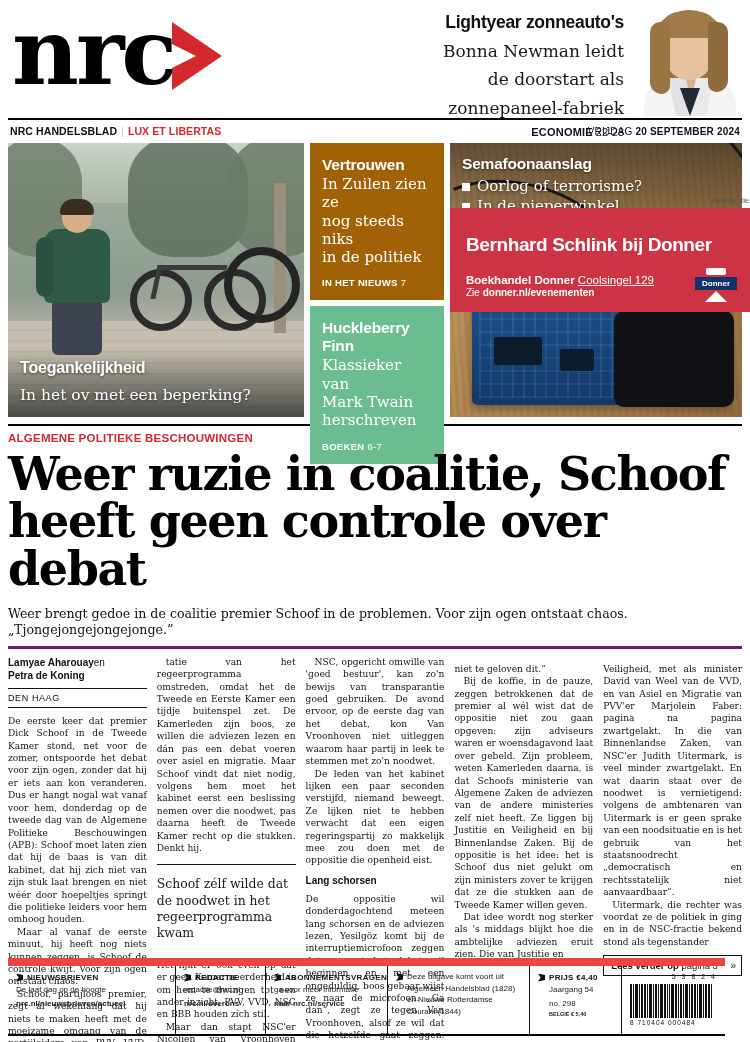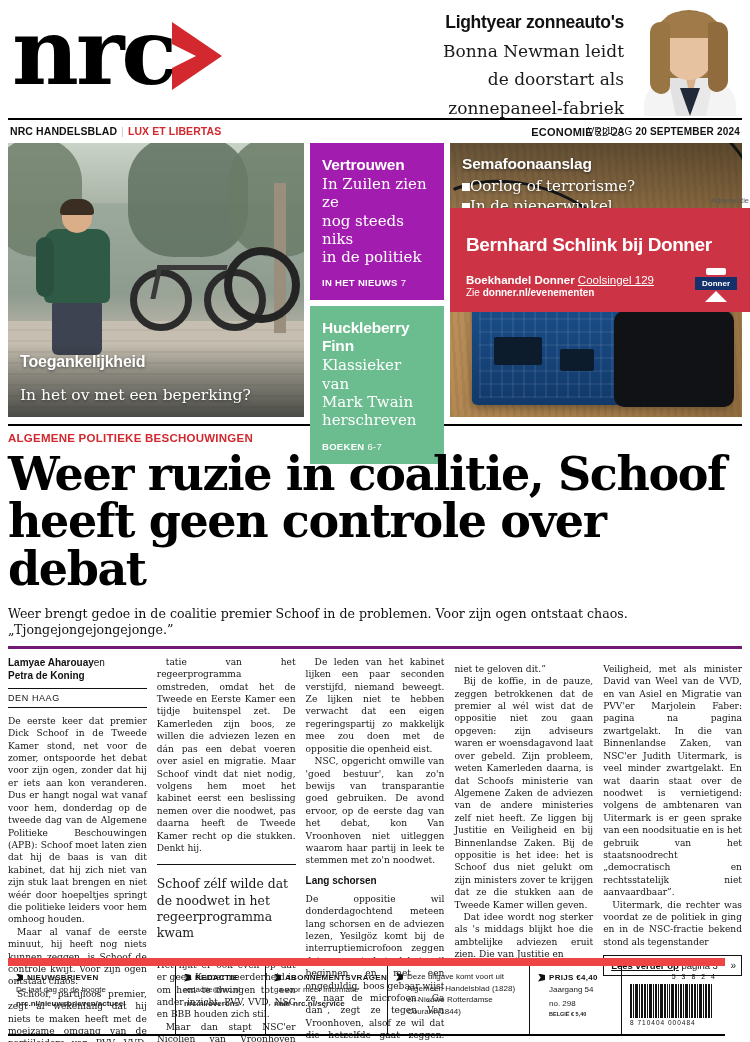--- a/index.html
+++ b/index.html
@@ -134,21 +134,21 @@
   .pb-post { position:absolute; right:18px; top:40px; width:12px; height:150px; background:#9a8f7c; }
 
   .overlay-left {
     position: absolute; left: 0; right: 0; bottom: 0;
     padding: 10px 12px 12px 12px;
     background: linear-gradient(to top, rgba(25,30,28,.72), rgba(25,30,28,.34) 58%, rgba(25,30,28,0));
     color: #fff;
   }
   .ol-title {
     font-family: "Liberation Sans", sans-serif; font-weight: 700;
-    font-size: 16px; letter-spacing: -0.2px; margin-bottom: 15px;
+    font-size: 16px; letter-spacing: -0.2px; margin-bottom: 9px;
     text-shadow: 0 1px 3px rgba(0,0,0,.5);
   }
   .ol-line {
     font-family: "DejaVu Serif", serif; font-size: 15.5px; line-height: 1.24;
     text-shadow: 0 1px 3px rgba(0,0,0,.5);
   }
   .ol-ref { font-family:"Liberation Sans",sans-serif; font-weight:700; font-size:9.5px;
     letter-spacing:.3px; }
 
   .t-box { padding: 13px 12px 12px 12px; color: #fff; flex: 1; }
@@ -184,21 +184,21 @@
     background:#101215; border-radius:10px; }
 
   .overlay-right {
     position:absolute; left:0; top:0; right:0;
     padding: 12px 12px 14px 12px; color:#fff;
     background: linear-gradient(to bottom, rgba(20,18,14,.55), rgba(20,18,14,.12) 78%, rgba(20,18,14,0));
   }
   .or-title { font-family:"Liberation Sans",sans-serif; font-weight:700; font-size:15.5px;
     letter-spacing:-.2px; margin-bottom:3px; text-shadow:0 1px 3px rgba(0,0,0,.55); }
   .or-item { font-family:"DejaVu Serif",serif; font-size:15px; line-height:1.34;
-    text-shadow:0 1px 3px rgba(0,0,0,.55); display:flex; align-items:baseline; }
+    text-shadow:0 1px 3px rgba(0,0,0,.55); display:flex; align-items:baseline; gap:7px; }
   .or-bullet { width:8px; height:8px; background:#fff; display:inline-block; flex:none; }
   .or-ref { margin-top:12px; font-family:"Liberation Sans",sans-serif; font-weight:700;
     font-size:9.5px; letter-spacing:.3px; text-shadow:0 1px 3px rgba(0,0,0,.55); }
   .or-ref .pg { font-weight:400; }
 
   
   .lead { border-top: 2px solid #000; margin-top: 7px; padding-top: 6px; }
   .kicker { color:#d2282e; font-weight:700; font-size:11.5px; letter-spacing:.25px; }
   .headline {
     font-family:"DejaVu Serif", serif; font-weight:700;
@@ -228,21 +228,21 @@
   .pull {
     border-top:1px solid #111; margin-top:10px; padding-top:11px;
     font-family:"DejaVu Serif", serif; font-size:12.4px; line-height:1.32; color:#1a1a1a;
     padding-bottom: 10px;
   }
   .subhead { font-weight:700; font-size:10px; margin-top:8px; margin-bottom:1px; }
   .readmore {
     border:1px solid #111; display:flex; align-items:center; justify-content:space-between;
     padding:4px 5px 4px 7px; font-size:9.5px; margin-top:7px;
   }
-  .readmore b { font-weight:700;text-decoration:underline; }
+  .readmore b { font-weight:700; }
   .readmore .pg { font-weight:400; }
   .readmore .chev { font-size:10px; }
 
   
   .adzone { position:absolute; right:0; top:196px; width:300px; }
   .adlabel { font-size:7.5px; color:#555; text-align:right; padding-right:1px; margin-bottom:3px; }
   .adbox { background:#cc3344; height:104px; position:relative; padding:26px 16px 12px 16px; color:#fff; }
   .ad-title { font-family:"Liberation Sans",sans-serif; font-weight:700; font-size:19px;
     letter-spacing:-.4px; }
   .ad-sub { margin-top:18px; font-size:11.5px; font-weight:700; }
@@ -348,21 +348,21 @@
           <div class="pb-p-hair"></div>
         </div>
       </div>
       <div class="overlay-left">
         <div class="ol-title">Toegankelijkheid</div>
         <div class="ol-line">In het ov met een beperking?</div>
       </div>
     </div>
 
     <div class="t-mid">
-      <div class="t-box" style="background:#a21caf">
+      <div class="t-box" style="background:#a16207">
         <div class="bt">Vertrouwen</div>
         <div class="bs">In Zuilen zien ze</div>
         <div class="bs">nog steeds niks</div>
         <div class="bs">in de politiek</div>
         <div class="br">
           <span>IN HET NIEUWS</span>
           <span class="pg">7</span>
         </div>
       </div>
       <div class="t-box" style="background:#6bbd8f">
@@ -444,22 +444,22 @@
       </div>
       <div class="pull">Schoof zélf wilde dat de noodwet in het regeerprogramma kwam</div>
       <div class="body">
         <p class="first">Het lijkt er ook even op dat er geen Kamermeerderheid is om hem te dwingen tot een ander inzicht, PVV, VVD, NSC en BBB houden zich stil.</p>
         <p>Maar dan stapt NSC'er Nicolien van Vroonhoven naar voren, die partijleider Pieter Omtzigt vervangt zo lang hij vermoeid thuis zit. „Twee woorden”, zegt ze. „Artikel 68 van de Grondwet.” Daar staat in dat de Tweede Kamer recht op informatie heeft. In de zaal zien Kamerleden dat VVD-fractievoorzitter Dilan Yesilgöz,</p>
       </div>
     </div>
 
     <div class="col c3">
       <div class="body">
+        <p>NSC, opgericht omwille van 'goed bestuur', kan zo'n bewijs van transparantie goed gebruiken. De avond ervoor, op de eerste dag van het debat, kon Van Vroonhoven niet uitleggen waarom haar partij in leek te stemmen met zo'n noodwet.</p>
         <p>De leden van het kabinet lijken een paar seconden verstijfd, niemand beweegt. Ze lijken niet te hebben verwacht dat een eigen regeringspartij zo makkelijk mee zou doen met de oppositie die openheid eist.</p>
-        <p>NSC, opgericht omwille van 'goed bestuur', kan zo'n bewijs van transparantie goed gebruiken. De avond ervoor, op de eerste dag van het debat, kon Van Vroonhoven niet uitleggen waarom haar partij in leek te stemmen met zo'n noodwet.</p>
       </div>
       <div class="subhead">Lang schorsen</div>
       <div class="body">
         <p class="first">De oppositie wil donderdagochtend meteen lang schorsen en de adviezen lezen, Yesilgöz komt bij de interruptiemicrofoon zeggen dat ze met het debat wil beginnen en met een ongeduldig, boos gebaar wijst ze naar de microfoon. „Ga dan”, zegt ze tegen Van Vroonhoven, alsof ze wil dat die hetzelfde gaat zeggen. Dat doet Van Vroonhoven, maar net niet helemaal: ze vraagt net als Frans Timmermans van GroenLinks-PvdA om een half uurtje pauze.</p>
 
       </div>
     </div>
 
     <div class="col c4">
       <div class="body">

